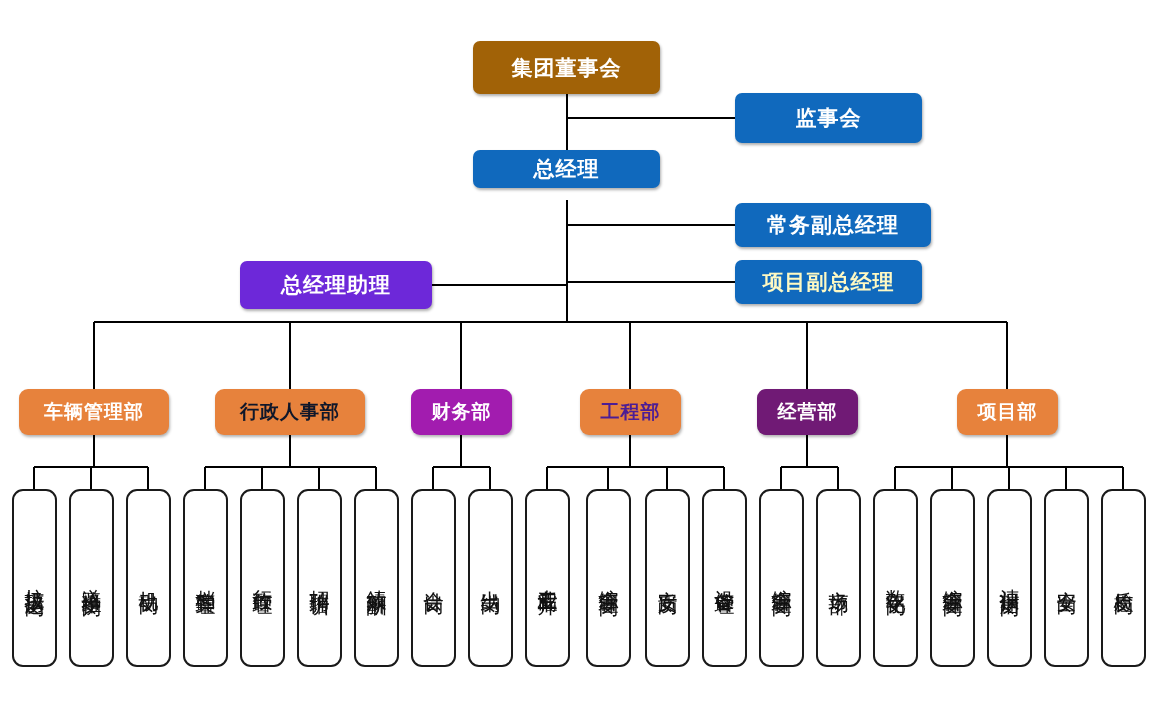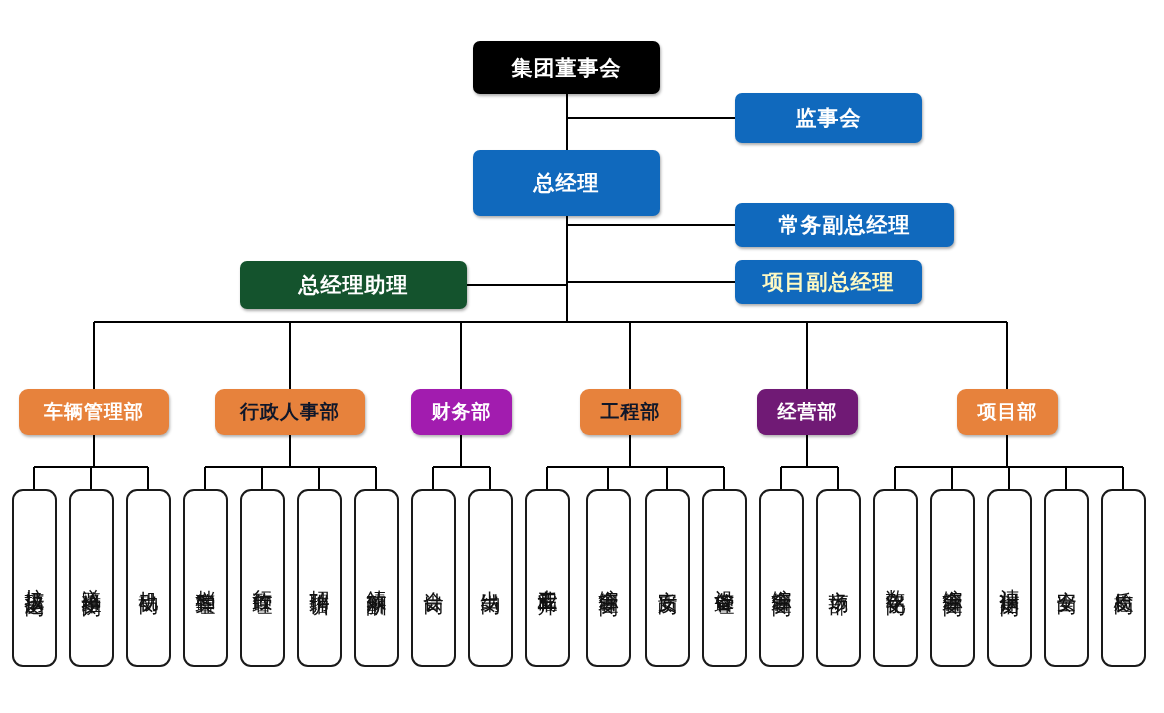--- a/index.html
+++ b/index.html
@@ -141,57 +141,57 @@
       <line x1="1007" y1="435" x2="1007" y2="467" stroke-width="1.6"></line>
       <line x1="895" y1="467" x2="1123" y2="467" stroke-width="1.6"></line>
       <line x1="895" y1="467" x2="895" y2="489" stroke-width="1.6"></line>
       <line x1="952" y1="467" x2="952" y2="489" stroke-width="1.6"></line>
       <line x1="1009" y1="467" x2="1009" y2="489" stroke-width="1.6"></line>
       <line x1="1066" y1="467" x2="1066" y2="489" stroke-width="1.6"></line>
       <line x1="1123" y1="467" x2="1123" y2="489" stroke-width="1.6"></line>
     </g>
   </svg>
 
-  <div class="node blue" style="left: 473px; top: 41px; width: 187px; height: 53px; background: #000000; color: rgb(255, 255, 255);">
+  <div class="node blue" style="left: 473px; top: 41px; width: 187px; height: 53px; background: #a16207; color: rgb(255, 255, 255);">
       <span>集团董事会</span>
     </div>
 
   <div class="node blue" style="left: 735px; top: 93px; width: 187px; height: 50px; background: rgb(16, 105, 189); color: rgb(255, 255, 255); justify-content: center;">
       <span>监事会</span>
     </div>
 
-  <div class="node blue" style="left: 473px; top: 150px; width: 187px; height: 66px; background: rgb(16, 105, 189); color: rgb(255, 255, 255);">
+  <div class="node blue" style="left: 473px; top: 150px; width: 187px; height: 38px; background: rgb(16, 105, 189); color: rgb(255, 255, 255);">
       <span>总经理</span>
     </div>
 
-  <div class="node blue" style="left: 735px; top: 203px; width: 219px; height: 44px; background: rgb(16, 105, 189); color: rgb(255, 255, 255);">
+  <div class="node blue" style="left: 735px; top: 203px; width: 196px; height: 44px; background: rgb(16, 105, 189); color: rgb(255, 255, 255);">
       <span>常务副总经理</span>
     </div>
 
   <div class="node blue" style="left: 735px; top: 260px; width: 187px; height: 44px; background: rgb(16, 105, 189); color: #fef9c3;">
       <span>项目副总经理</span>
     </div>
 
-  <div class="node blue" style="left: 240px; top: 261px; width: 227px; height: 48px; background: #14532d; color: rgb(255, 255, 255);">
+  <div class="node blue" style="left: 240px; top: 261px; width: 192px; height: 48px; background: #6d28d9; color: rgb(255, 255, 255);">
       <span>总经理助理</span>
     </div>
 
   <div class="node orange" style="left: 19px; top: 389px; width: 150px; height: 46px; background: rgb(231, 130, 60); color: rgb(255, 255, 255);">
       <span>车辆管理部</span>
     </div>
 
   <div class="node orange" style="left: 215px; top: 389px; width: 150px; height: 46px; background: rgb(231, 130, 60); color: #0f172a;">
       <span>行政人事部</span>
     </div>
 
   <div class="node orange" style="left: 411px; top: 389px; width: 101px; height: 46px; background: #a21caf; color: rgb(255, 255, 255); font-family: Liberation Serif, serif;">
       <span>财务部</span>
     </div>
 
-  <div class="node orange" style="left: 580px; top: 389px; width: 101px; height: 46px; background: rgb(231, 130, 60); color: #0f172a;">
+  <div class="node orange" style="left: 580px; top: 389px; width: 101px; height: 46px; background: rgb(231, 130, 60); color: #4c1d95;">
       <span>工程部</span>
     </div>
 
   <div class="node orange" style="left: 757px; top: 389px; width: 101px; height: 46px; background: #701a75; color: rgb(255, 255, 255);">
       <span>经营部</span>
     </div>
 
   <div class="node orange" style="left: 957px; top: 389px; width: 101px; height: 46px; background: rgb(231, 130, 60); color: rgb(255, 255, 255);">
       <span>项目部</span>
     </div>

